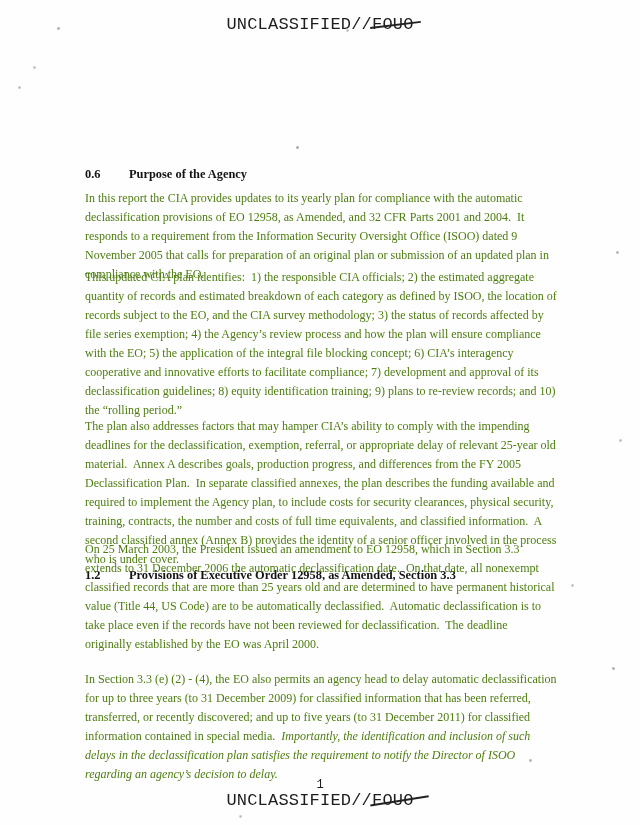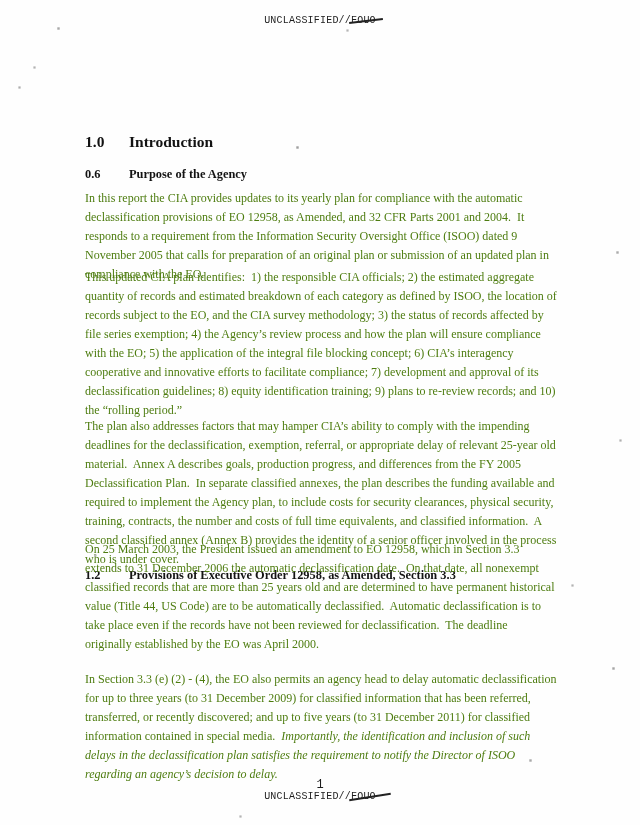--- a/index.html
+++ b/index.html
@@ -10,21 +10,21 @@
     background:#fefefe;
     color:#161616;
     font-family:"Liberation Serif", serif;
     overflow:hidden;
   }
   
   .banner {
     position:absolute; left:0; width:640px;
     text-align:center;
     font-family:"Liberation Mono","DejaVu Sans Mono",monospace;
-    font-size:10px; letter-spacing:0.2px;
+    font-size:17px; letter-spacing:0.2px;
     color:#1d1d1d;
   }
   .banner-top { top:15px; }
   .banner-bottom { top:791px; }
   .struck { position:relative; display:inline-block; }
   .struck::after {
     content:""; position:absolute;
     left:-2px; right:-7px; top:46%; height:0;
     border-top:2.2px solid #222;
     transform:rotate(-7deg);
@@ -85,21 +85,20 @@
       613px 668px 0 0.7px #a5a5a5;
   }
 </style>
 </head>
 <body>
 
 <div class="page">
 
   <div class="banner banner-top"><span>UNCLASSIFIED//</span><span class="struck">FOUO</span></div>
 
-  <div class="sec-h h-major"><span class="sec-num">1.0</span><span>Introduction</span></div>
 
   <div class="sec-h h-minor h-purpose"><span class="sec-num">0.6</span><span>Purpose of the Agency</span></div>
 
   <div class="para p-1">In this report the CIA provides updates to its yearly plan for compliance with the automatic declassification provisions of EO 12958, as Amended, and 32 CFR Parts 2001 and 2004.  It responds to a requirement from the Information Security Oversight Office (ISOO) dated 9 November 2005 that calls for preparation of an original plan or submission of an updated plan in compliance with the EO.</div>
   <div class="para p-2">This updated CIA plan identifies:  1) the responsible CIA officials; 2) the estimated aggregate quantity of records and estimated breakdown of each category as defined by ISOO, the location of records subject to the EO, and the CIA survey methodology; 3) the status of records affected by file series exemption; 4) the Agency’s review process and how the plan will ensure compliance with the EO; 5) the application of the integral file blocking concept; 6) CIA’s interagency cooperative and innovative efforts to facilitate compliance; 7) development and approval of its declassification guidelines; 8) equity identification training; 9) plans to re-review records; and 10) the “rolling period.”</div>
   <div class="para p-3">The plan also addresses factors that may hamper CIA’s ability to comply with the impending deadlines for the declassification, exemption, referral, or appropriate delay of relevant 25-year old material.  Annex A describes goals, production progress, and differences from the FY 2005 Declassification Plan.  In separate classified annexes, the plan describes the funding available and required to implement the Agency plan, to include costs for security clearances, physical security, training, contracts, the number and costs of full time equivalents, and classified information.  A second classified annex (Annex B) provides the identity of a senior officer involved in the process who is under cover.</div>
 
   <div class="sec-h h-minor h-provisions"><span class="sec-num">1.2</span><span>Provisions of Executive Order 12958, as Amended, Section 3.3</span></div>
 
   <div class="para p-4">On 25 March 2003, the President issued an amendment to EO 12958, which in Section 3.3 extends to 31 December 2006 the automatic declassification date.  On that date, all nonexempt classified records that are more than 25 years old and are determined to have permanent historical value (Title 44, US Code) are to be automatically declassified.  Automatic declassification is to take place even if the records have not been reviewed for declassification.  The deadline originally established by the EO was April 2000.</div>

